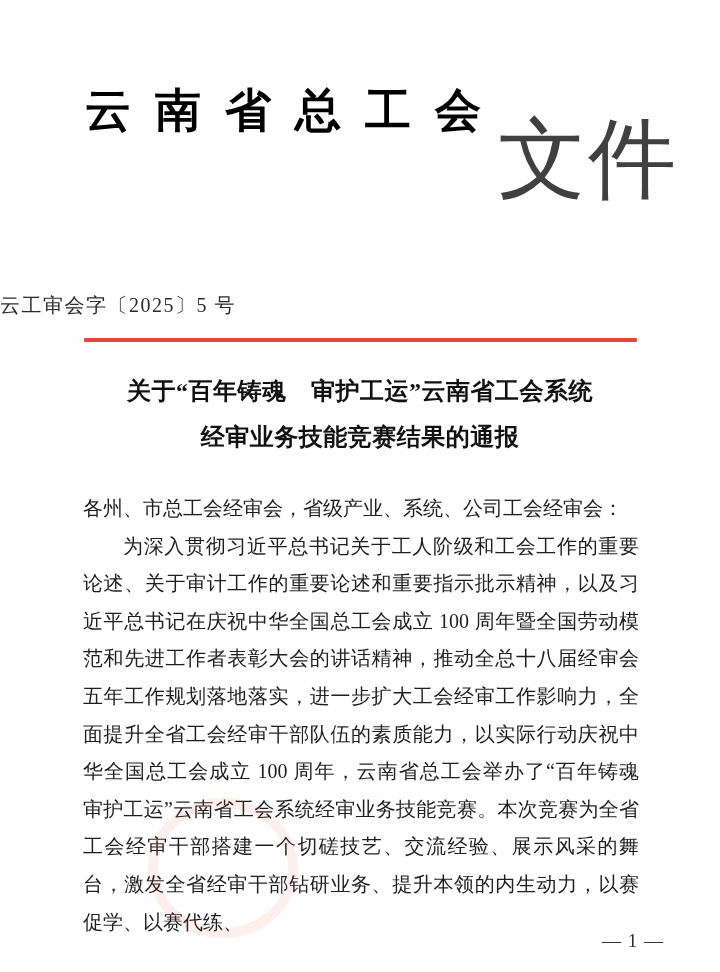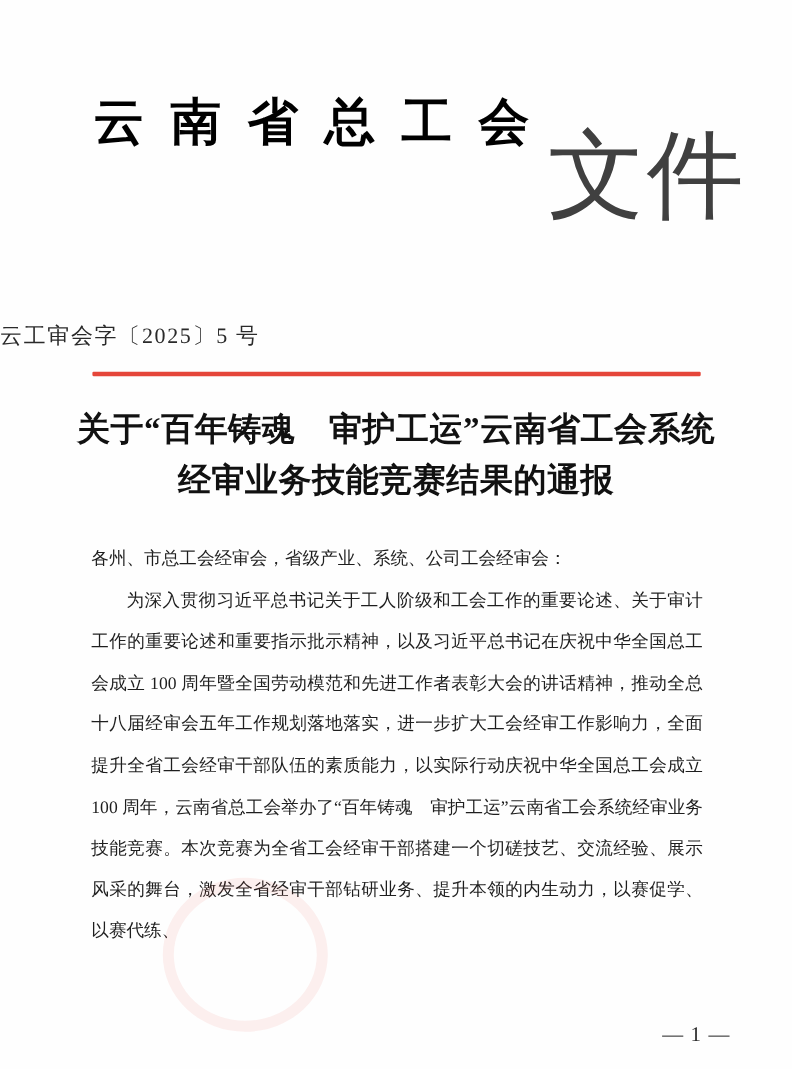--- a/index.html
+++ b/index.html
@@ -67,34 +67,34 @@
     border-radius: 1px;
   }
 
   
   .title-block {
     position: absolute;
     left: 0;
     top: 368px;
     width: 720px;
     text-align: center;
-    font-size: 30px;
+    font-size: 24px;
     font-weight: bold;
     line-height: 46px;
     color: #111111;
     letter-spacing: 0.5px;
   }
 
   
   .body-block {
     position: absolute;
     left: 83px;
     top: 490px;
     width: 556px;
-    font-size: 16px;
+    font-size: 20px;
     line-height: 37.6px;
     color: #1e1e1e;
     text-align: justify;
     text-justify: inter-ideograph;
   }
   .body-block p { margin: 0; }
   .body-block p.indent { text-indent: 2em; }
 
   
   .seal-bleed {

